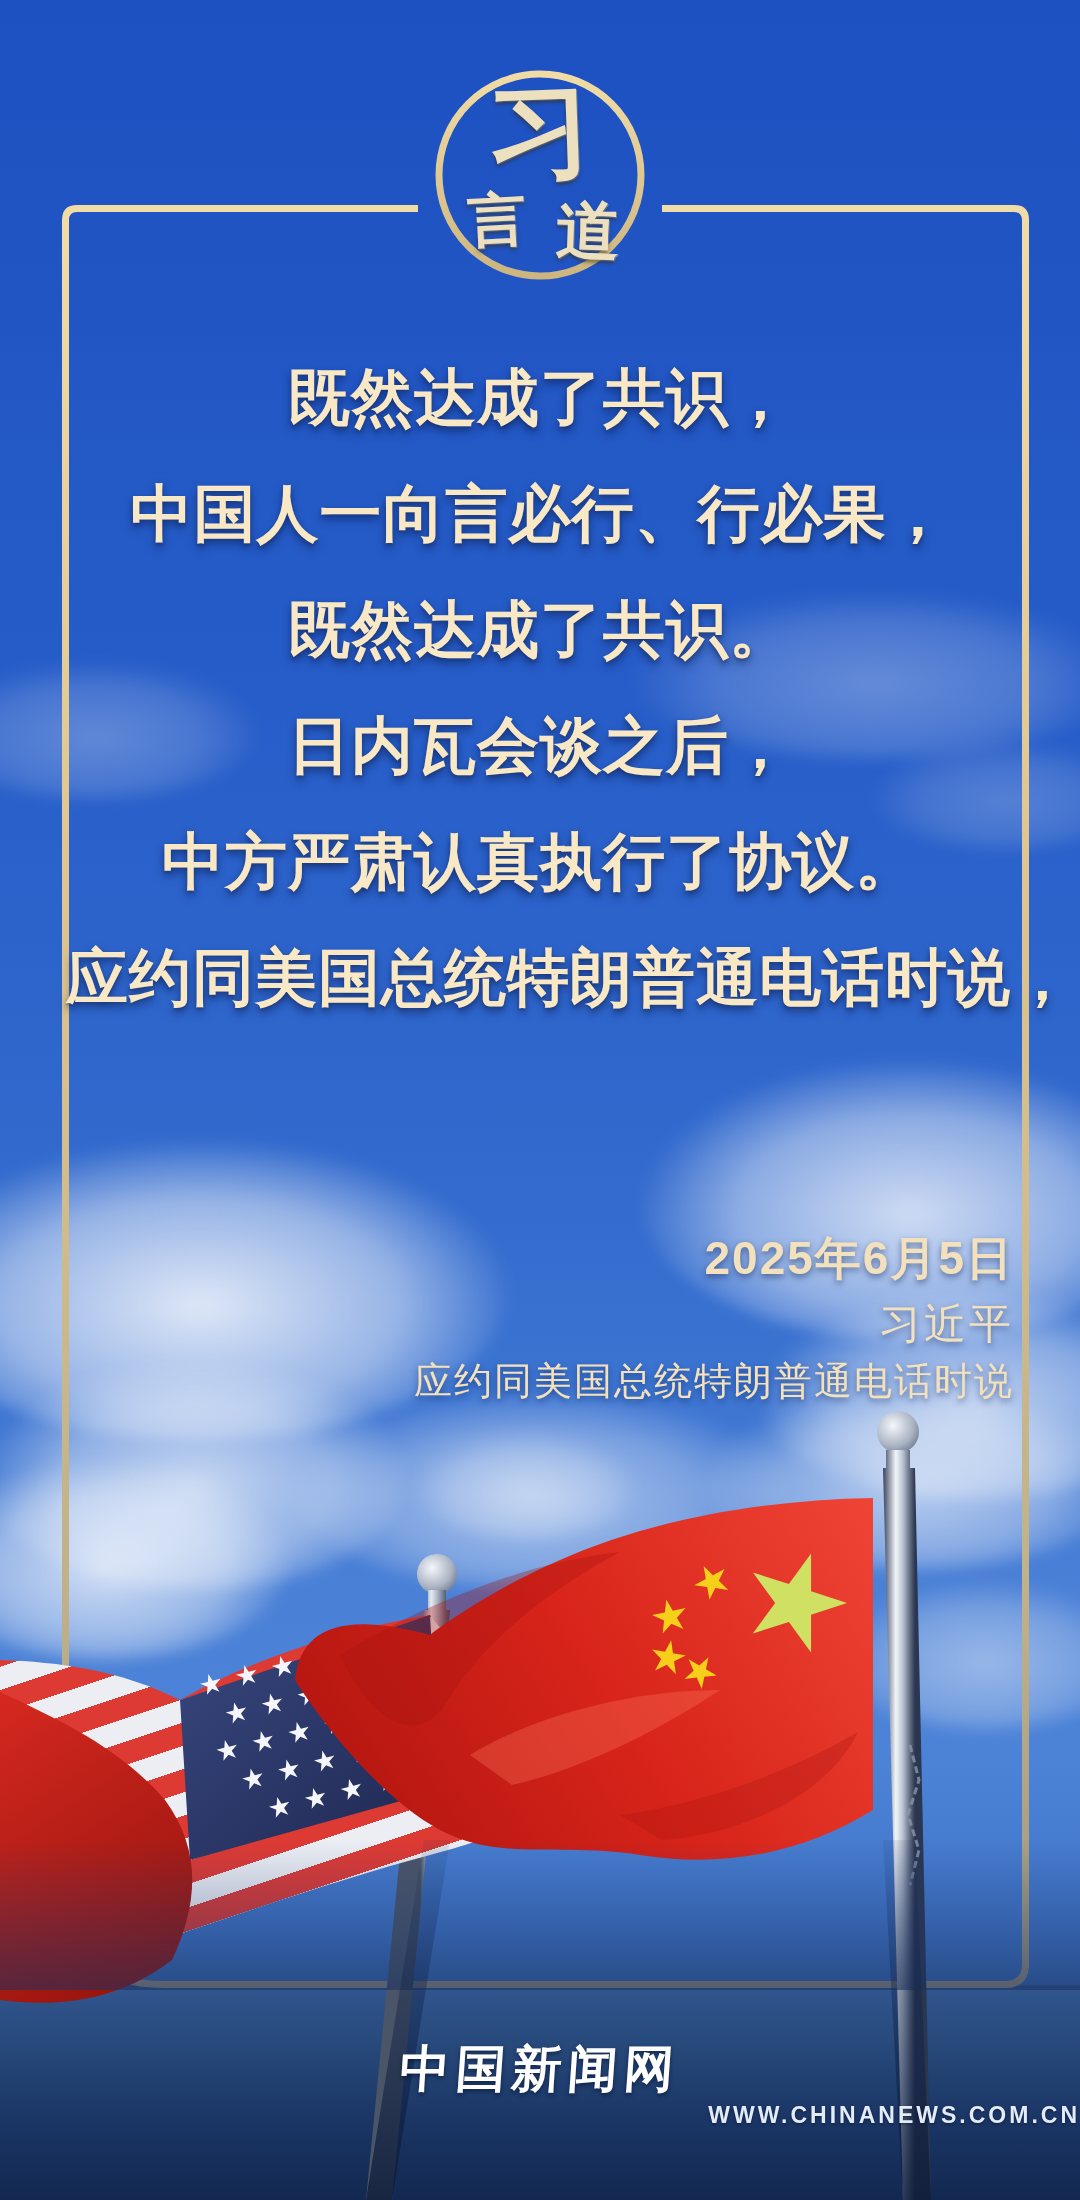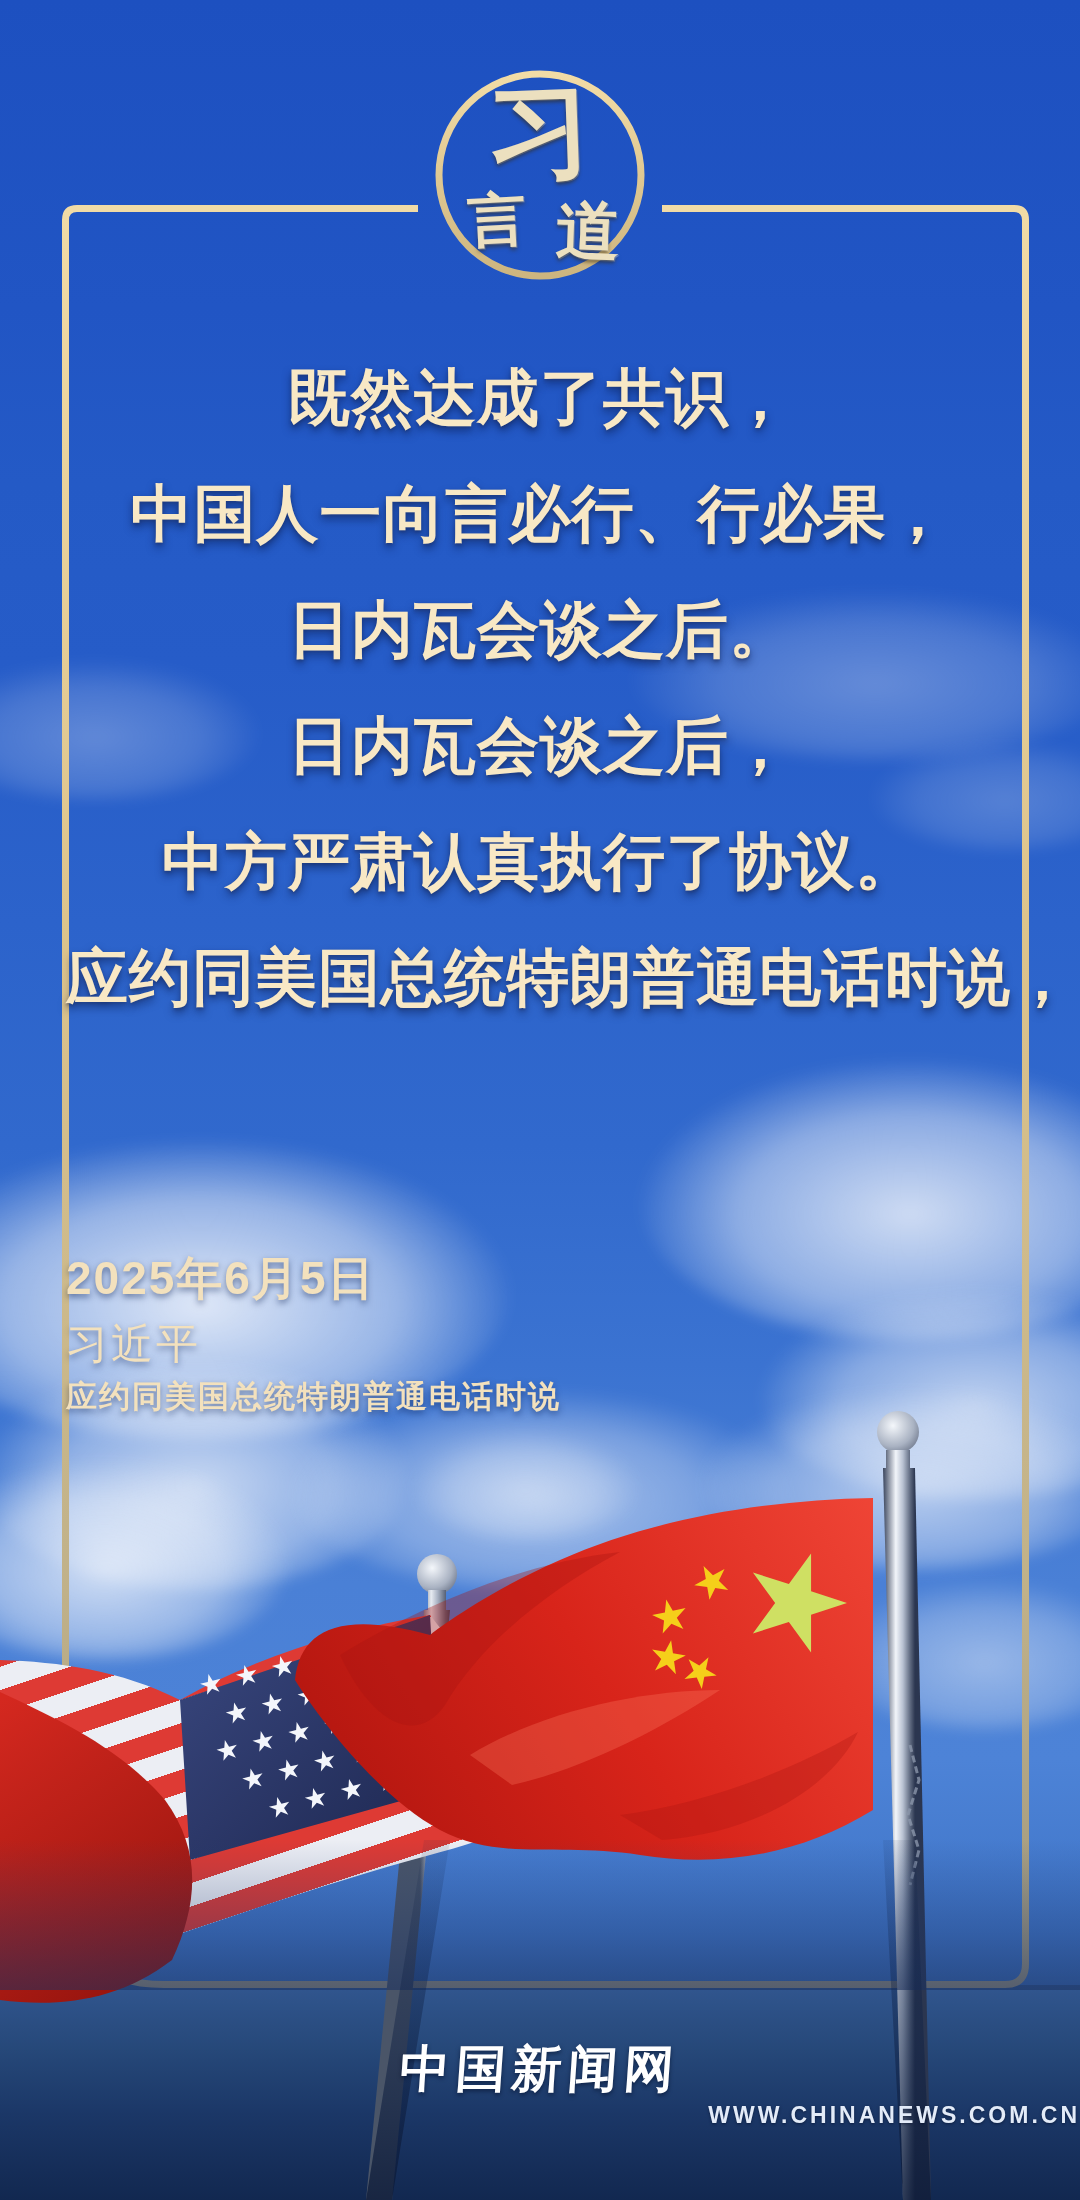--- a/index.html
+++ b/index.html
@@ -37,26 +37,26 @@
   .quote{
     position:absolute;left:66px;top:340px;width:948px;z-index:4;text-align:center;
   }
   .quote-line{
     font-family:"Liberation Serif","DejaVu Serif",serif;
     font-weight:700;font-size:62px;line-height:116px;letter-spacing:1px;
     color:#f8e8c5;white-space:nowrap;
     text-shadow:0 5px 9px rgba(8,24,72,0.55), 0 2px 3px rgba(40,50,90,0.4);
   }
   
-  .meta{position:absolute;left:66px;width:948px;z-index:4;text-align:left;color:#f3e1bd;margin-top:20px;}
+  .meta{position:absolute;left:66px;width:948px;z-index:4;text-align:right;color:#f3e1bd;}
   .meta-date{top:1228px;font-size:46px;font-weight:700;letter-spacing:2px;
     text-shadow:0 3px 6px rgba(10,30,80,0.5);}
   .meta-speaker{top:1296px;font-size:42px;font-weight:400;letter-spacing:3px;
     text-shadow:0 3px 6px rgba(10,30,80,0.5);}
-  .meta-context{top:1356px;font-size:31px;font-weight:700;letter-spacing:2px;
+  .meta-context{top:1356px;font-size:38px;font-weight:400;letter-spacing:2px;
     text-shadow:0 3px 6px rgba(10,30,80,0.5);}
   
   .flags-svg{position:absolute;left:0;top:1200px;z-index:5;}
   
   .site-logo{
     position:absolute;left:0;top:2036px;width:1080px;z-index:6;text-align:center;
     color:#ffffff;font-family:"Liberation Serif","DejaVu Serif",serif;
     font-weight:700;font-size:50px;letter-spacing:6px;
     transform:skewX(-4deg);
     text-shadow:0 2px 4px rgba(5,15,40,0.6);
@@ -106,21 +106,21 @@
     <circle cx="540" cy="175" r="101" fill="none" stroke="url(#goldRing)" stroke-width="7"></circle>
   </svg>
 
   <span class="badge-char" style="left:488px;top:80px;font-size:104px;transform:rotate(-2deg);">习</span>
   <span class="badge-char" style="left:468px;top:192px;font-size:58px;transform:rotate(-3deg);">言</span>
   <span class="badge-char" style="left:556px;top:200px;font-size:64px;transform:rotate(2deg);">道</span>
 
   <div class="quote">
     <div class="quote-line">既然达成了共识，</div>
     <div class="quote-line">中国人一向言必行、行必果，</div>
-    <div class="quote-line">日内瓦会谈之后。</div>
+    <div class="quote-line">既然达成了共识。</div>
     <div class="quote-line">日内瓦会谈之后，</div>
     <div class="quote-line">中方严肃认真执行了协议。</div>
     <div class="quote-line">应约同美国总统特朗普通电话时说，</div>
   </div>
 
   <div class="meta meta-date">2025年6月5日</div>
   <div class="meta meta-speaker">习近平</div>
   <div class="meta meta-context">应约同美国总统特朗普通电话时说</div>
 
   <svg class="flags-svg" width="1080" height="1000" viewBox="0 0 1080 1000">

